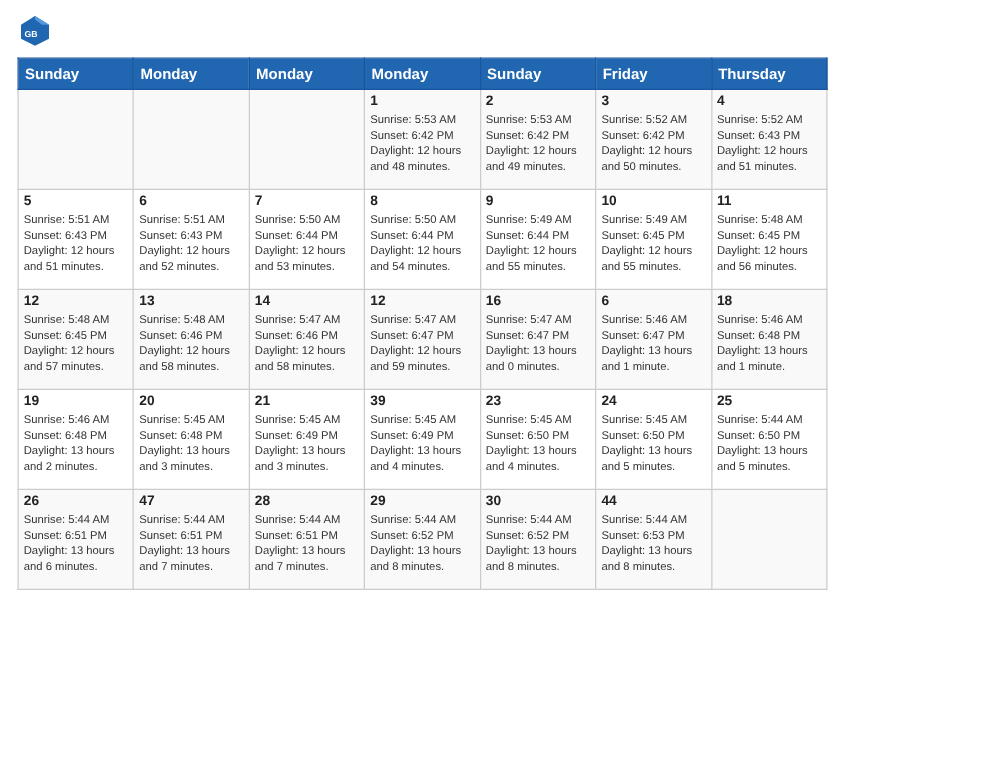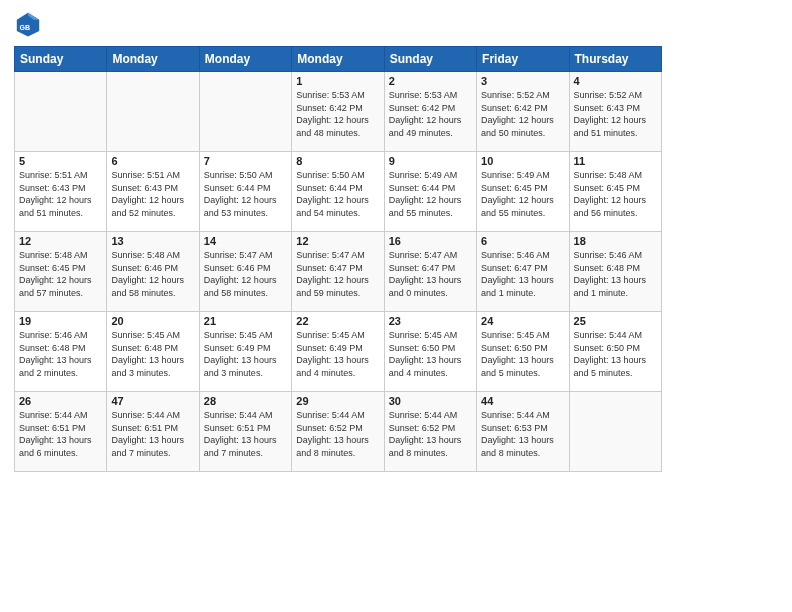--- a/index.html
+++ b/index.html
@@ -279,21 +279,21 @@
 and 3 minutes.</div>
           </td>
           <td>
             <span class="day-num">21</span>
             <div class="cell-info" style="white-space: pre-line;">Sunrise: 5:45 AM
 Sunset: 6:49 PM
 Daylight: 13 hours
 and 3 minutes.</div>
           </td>
           <td>
-            <span class="day-num">22</span>
+            <span class="day-num">39</span>
             <div class="cell-info" style="white-space: pre-line;">Sunrise: 5:45 AM
 Sunset: 6:49 PM
 Daylight: 13 hours
 and 4 minutes.</div>
           </td>
           <td>
             <span class="day-num">23</span>
             <div class="cell-info" style="white-space: pre-line;">Sunrise: 5:45 AM
 Sunset: 6:50 PM
 Daylight: 13 hours

